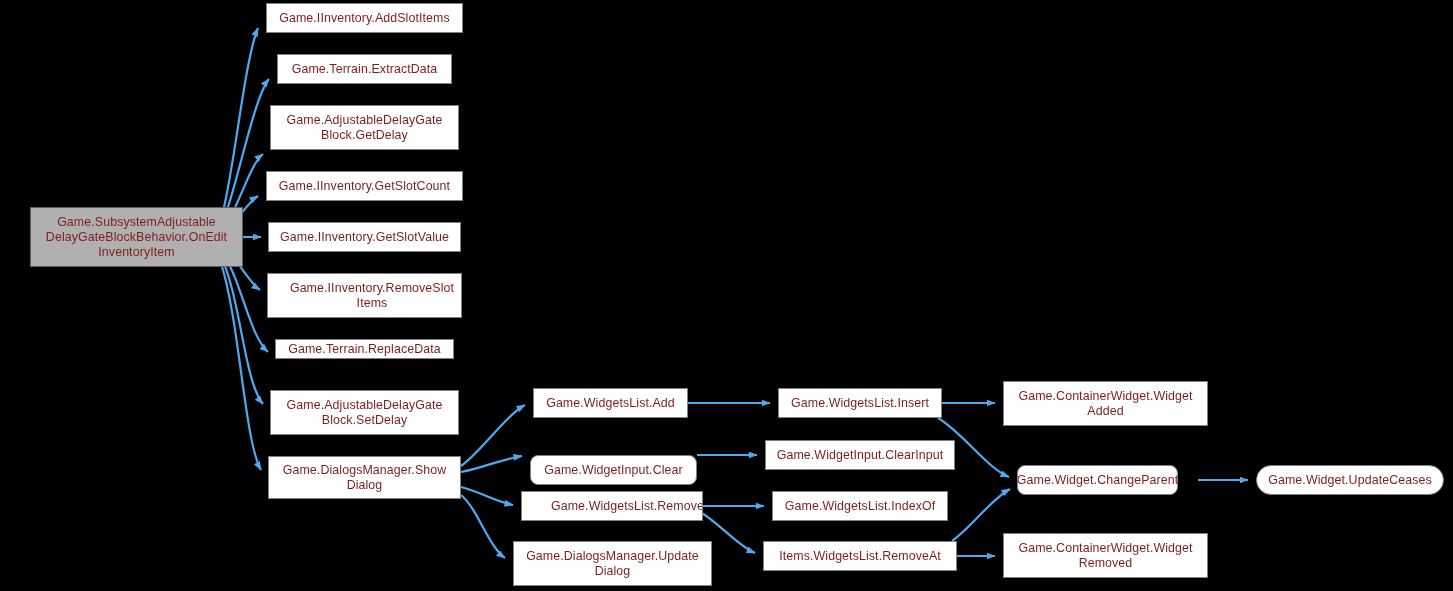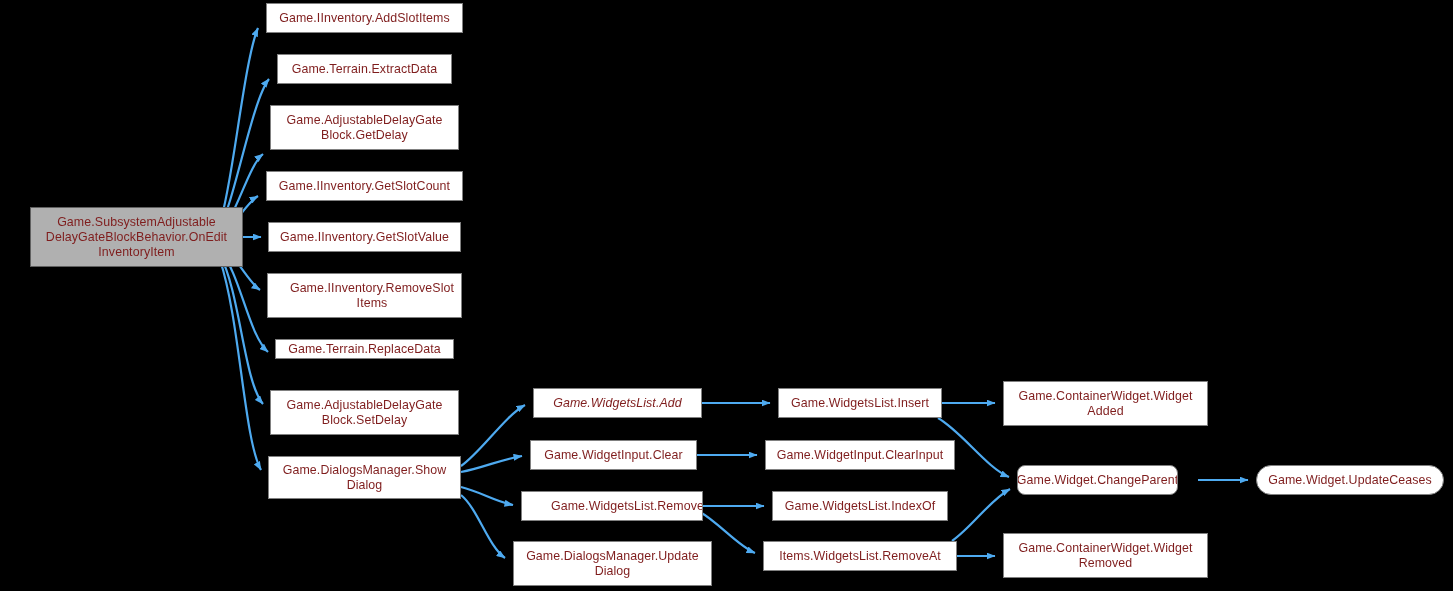--- a/index.html
+++ b/index.html
@@ -100,22 +100,22 @@
 Block.GetDelay</div>
       <div class="node" style="left: 266px; top: 171px; width: 197px; height: 30px;">Game.IInventory.GetSlotCount</div>
       <div class="node" style="left: 268px; top: 222px; width: 193px; height: 30px;">Game.IInventory.GetSlotValue</div>
       <div class="node" style="left: 267px; top: 273px; width: 195px; height: 45px; padding-left: 20px;">Game.IInventory.RemoveSlot
 Items</div>
       <div class="node" style="left: 275px; top: 339px; width: 179px; height: 20px;">Game.Terrain.ReplaceData</div>
       <div class="node" style="left: 270px; top: 390px; width: 189px; height: 45px;">Game.AdjustableDelayGate
 Block.SetDelay</div>
       <div class="node" style="left: 268px; top: 456px; width: 193px; height: 43px;">Game.DialogsManager.Show
 Dialog</div>
-      <div class="node" style="left: 533px; top: 388px; width: 169px; height: 30px; font-style: italic;">Game.WidgetsList.Add</div>
-      <div class="node" style="left: 530px; top: 440px; width: 167px; height: 30px;">Game.WidgetInput.Clear</div>
+      <div class="node" style="left: 533px; top: 388px; width: 155px; height: 30px;">Game.WidgetsList.Add</div>
+      <div class="node" style="left: 530px; top: 455px; width: 167px; height: 30px; border-radius: 8px;">Game.WidgetInput.Clear</div>
       <div class="node" style="left: 521px; top: 491px; width: 182px; height: 30px; padding-left: 36px;">Game.WidgetsList.Remove</div>
       <div class="node" style="left: 513px; top: 541px; width: 199px; height: 45px;">Game.DialogsManager.Update
 Dialog</div>
       <div class="node" style="left: 778px; top: 388px; width: 164px; height: 30px;">Game.WidgetsList.Insert</div>
       <div class="node" style="left: 765px; top: 440px; width: 190px; height: 30px;">Game.WidgetInput.ClearInput</div>
       <div class="node" style="left: 772px; top: 491px; width: 176px; height: 30px;">Game.WidgetsList.IndexOf</div>
       <div class="node" style="left: 763px; top: 541px; width: 194px; height: 30px;">Items.WidgetsList.RemoveAt</div>
       <div class="node" style="left: 1003px; top: 381px; width: 205px; height: 45px;">Game.ContainerWidget.Widget
 Added</div>
       <div class="node" style="left: 1017px; top: 465px; width: 161px; height: 30px; border-radius: 8px;">Game.Widget.ChangeParent</div>

